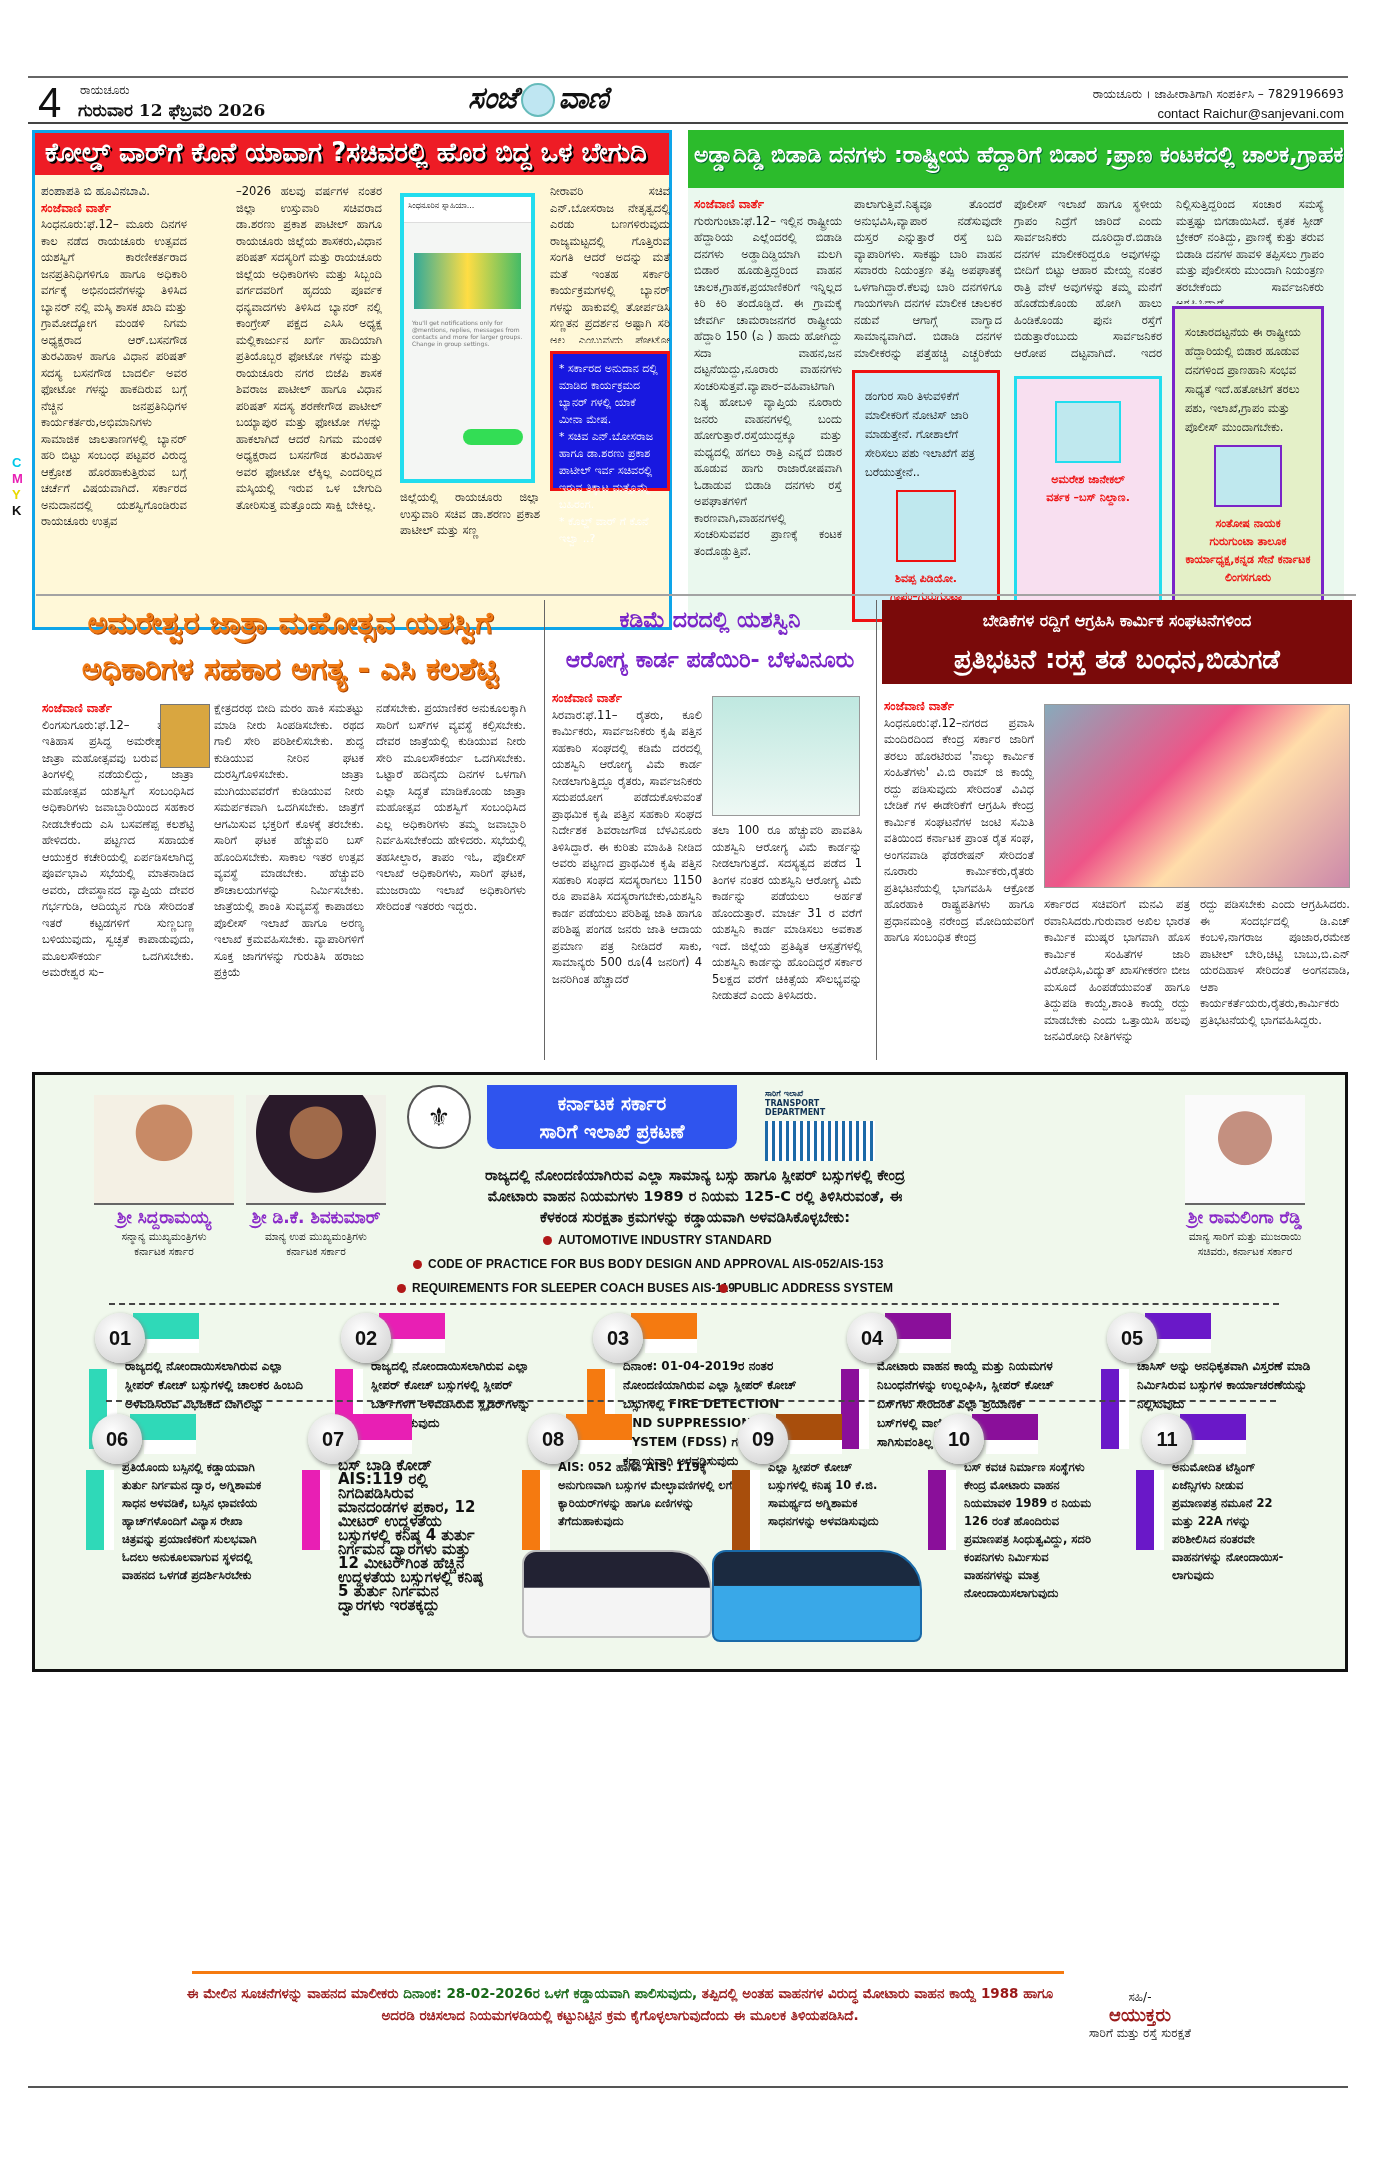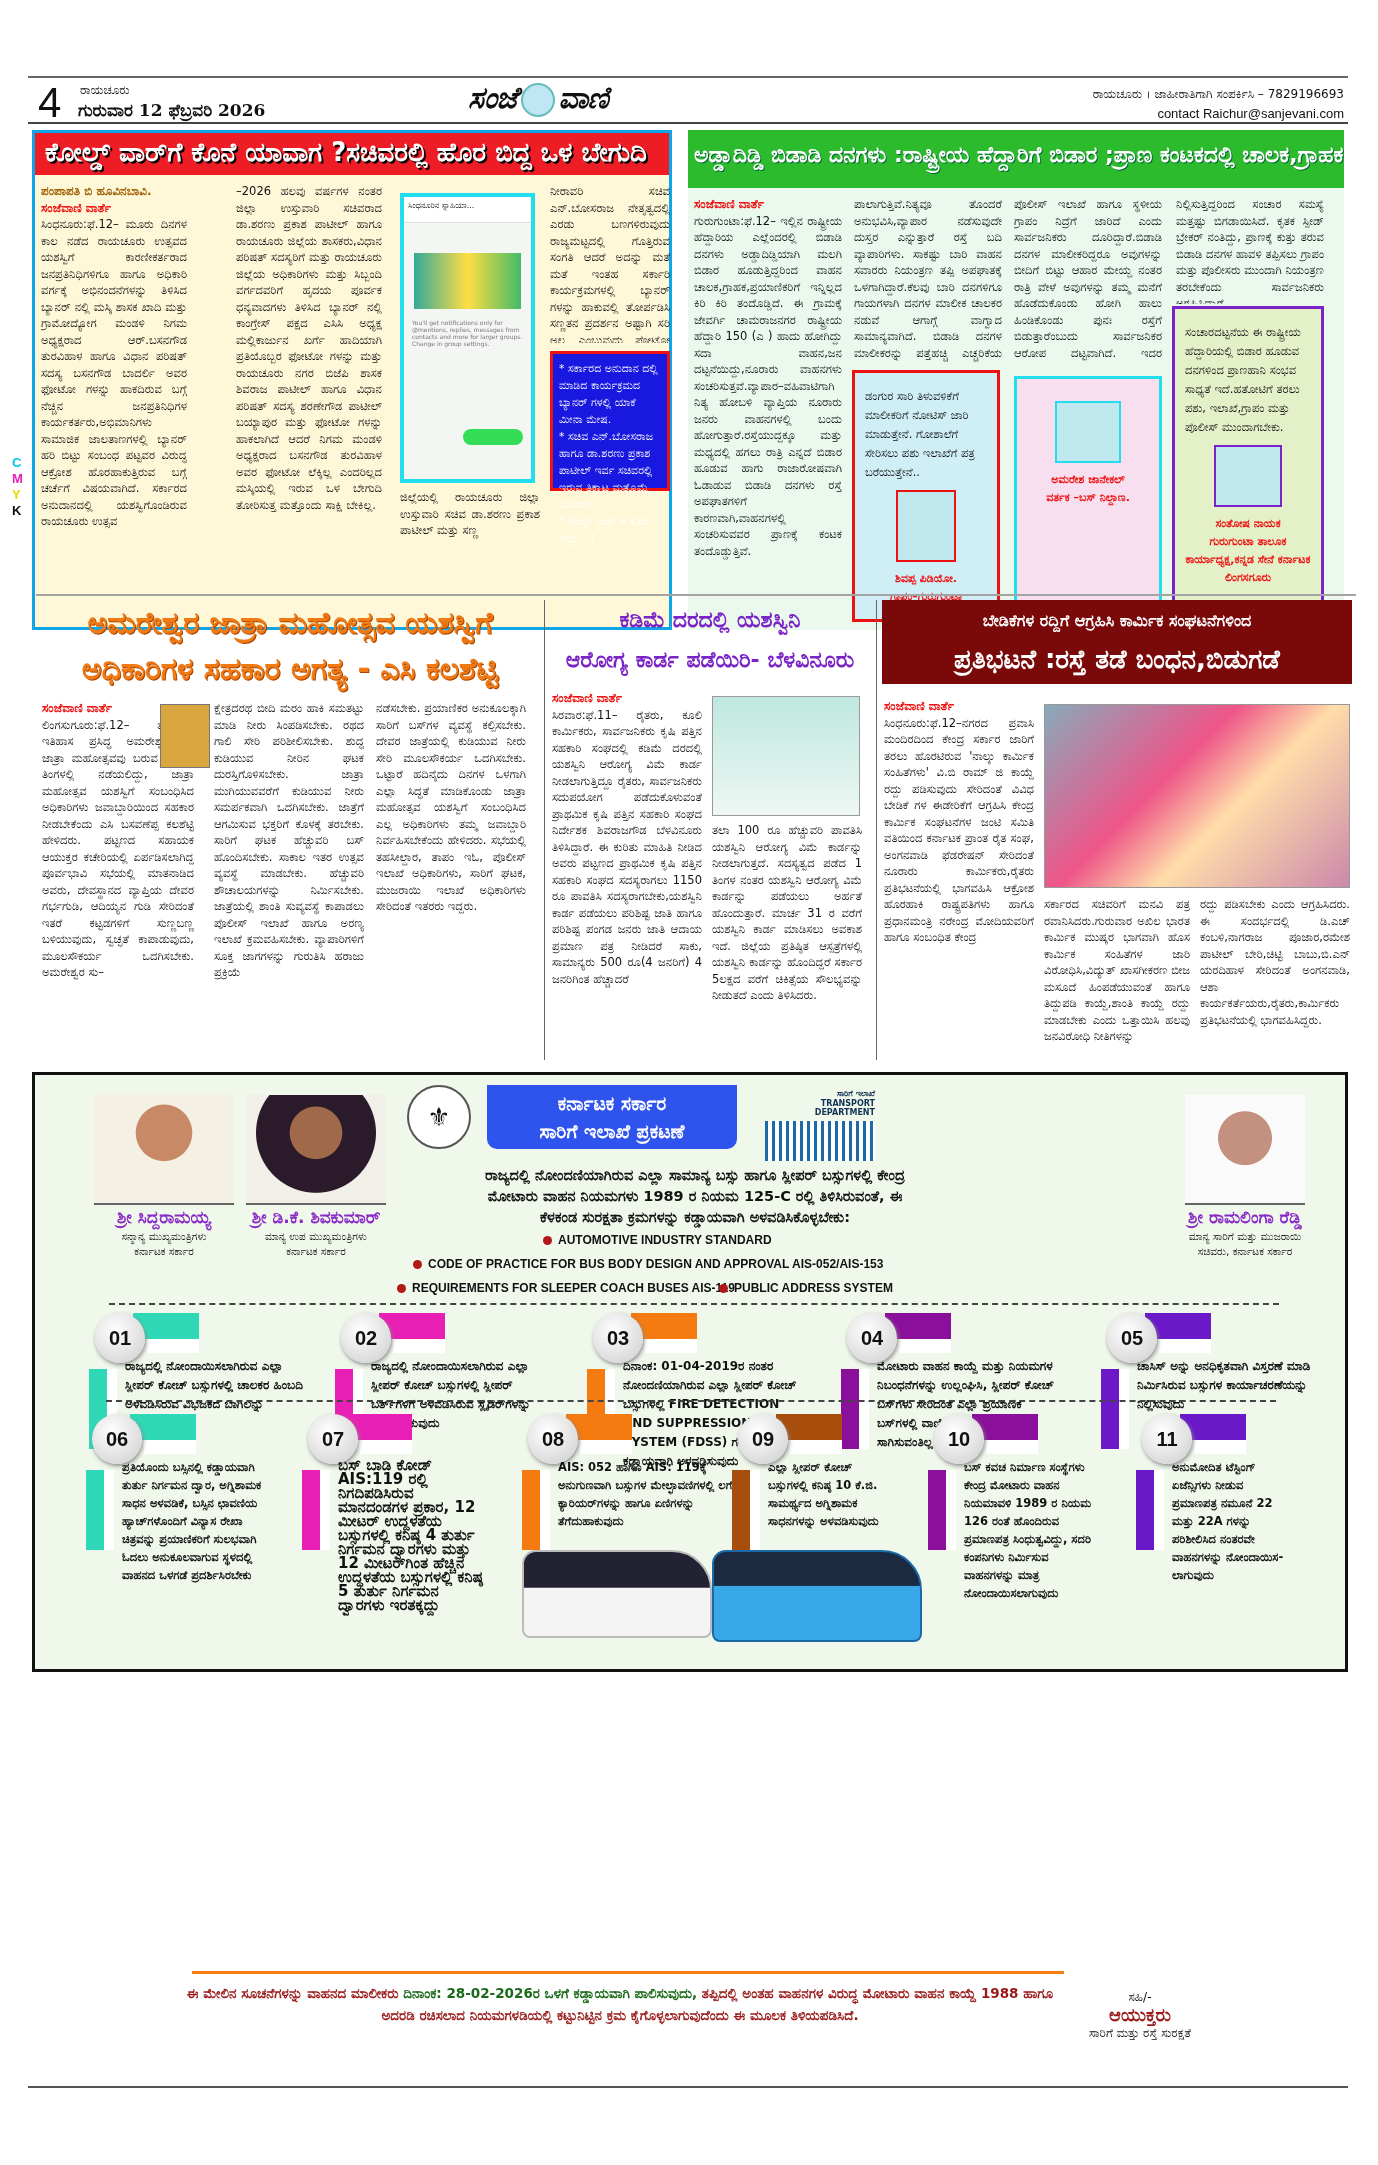--- a/index.html
+++ b/index.html
@@ -16,41 +16,41 @@
 .logo .dove{display:inline-block;width:34px;height:34px;border-radius:50%;background:#bfe6f2;border:2px solid #6bb;vertical-align:middle;margin:0 4px}
 .contact{position:absolute;right:4px;top:6px;text-align:right;font-size:12px;line-height:20px}
 .contact .em{font-family:"Liberation Sans",sans-serif;font-size:13px}
 
 .r1{position:absolute;top:50px;left:0;width:1320px;height:515px}
 .colA{position:absolute;left:4px;top:4px;width:640px;height:500px;border:3px solid #0ea5e9;background:#fff8d8}
 .hA{background:#ee1c25;height:42px;color:#fff;font:bold 26px "DejaVu Sans",sans-serif;padding:4px 10px;white-space:nowrap;overflow:hidden;text-shadow:2px 2px 0 #000}
 .colB{position:absolute;left:660px;top:4px;width:656px;height:500px;background:#eaf8ee}
 .hB{background:#2cbb2c;height:58px;color:#fff;font:bold 22px "DejaVu Sans",sans-serif;padding:12px 6px;white-space:nowrap;overflow:hidden;text-shadow:1px 1px 0 #063}
 .txt{font-size:11.5px;line-height:16.5px;text-align:justify;overflow:hidden}
-.byl{color:#a16207;font-weight:bold;font-size:12px}
+.byl{color:#0f172a;font-weight:normal;font-size:12px}
 .byr{color:#e11;font-weight:bold;font-size:12px}
 .phone{position:absolute;left:365px;top:60px;width:135px;height:290px;border:4px solid #22ddee;background:#f4f6f4}
 .phone .bar{height:26px;background:#fff;border-bottom:1px solid #ddd}
 .phone .ban{margin:30px 10px 6px 10px;height:56px;background:linear-gradient(90deg,#3a9 0,#fd4 50%,#4b6 100%)}
 .phone .ok{position:absolute;bottom:34px;right:8px;width:60px;height:16px;border-radius:8px;background:#3d5}
 .bluebox{position:absolute;left:515px;top:218px;width:120px;height:140px;background:#1818e0;border:3px solid #e11;color:#fff;font-size:11px;line-height:17px;padding:6px}
 .quote{position:absolute;border:3px solid;padding:14px 10px;font-size:11.5px;line-height:19px}
 .qname{color:#e11;font-weight:bold;font-size:11px;text-align:center;line-height:18px}
 .photo{margin:8px auto;background:#bfe8ee;border:2px solid}
 
 .r2{position:absolute;top:518px;left:8px;width:1320px;height:470px;border-top:2px solid #a3a3a3}
 .h2o{color:#f07a14;font:bold 30px "DejaVu Sans",sans-serif;text-align:center;line-height:46px;text-shadow:1px 1px 0 #a40}
 .h2p{color:#7a24c8;font:bold 22px "DejaVu Sans",sans-serif;text-align:center;line-height:40px}
 .h2r{background:#7a0a0a;color:#fff;font:bold 24px "DejaVu Sans",sans-serif;text-align:center;line-height:42px;padding:4px}
 .vsep{position:absolute;top:4px;width:1px;background:#666;height:460px}
 
 .ad{position:absolute;top:996px;left:4px;width:1316px;height:600px;border:3px solid #111;background:#f0f8ec}
 .adtitle{position:absolute;left:452px;top:10px;width:250px;height:64px;background:#2f54ee;border-radius:0 0 10px 10px;color:#fff;font:bold 19px "DejaVu Sans",sans-serif;text-align:center;line-height:28px;padding-top:4px}
 .seal{position:absolute;left:372px;top:10px;width:64px;height:64px;border-radius:50%;border:2px solid #555;background:#fff;text-align:center;font-size:26px;line-height:60px}
-.tdlogo{position:absolute;left:730px;top:14px;width:110px;height:60px;color:#135;font-size:8px;font-weight:bold;text-align:right}
+.tdlogo{position:absolute;left:730px;top:14px;width:110px;height:60px;color:#135;font-size:8px;font-weight:bold;text-align:left}
 .tdlogo .bars{margin-top:4px;height:40px;background:repeating-linear-gradient(90deg,#1d6aa8 0 3px,#fff 3px 7px)}
 .leader{position:absolute;text-align:center}
 .leader .pic{margin:0 auto;border-bottom:2px solid #666}
 .leader .nm{color:#8a2bc8;font:bold 17px "DejaVu Sans",sans-serif;line-height:24px}
 .leader .rl{font-size:10.5px;line-height:15px}
 .adintro{position:absolute;left:440px;top:90px;width:440px;text-align:center;font:bold 14.5px "DejaVu Sans",sans-serif;line-height:21px}
 .ais{position:absolute;font:bold 12px "Liberation Sans",sans-serif;white-space:nowrap}
 .ais .dot{display:inline-block;width:9px;height:9px;border-radius:50%;background:#b01818;margin-right:6px;vertical-align:middle}
 .dash{position:absolute;left:74px;width:1170px;border-top:2px dashed #444}
 .step{position:absolute;width:220px;height:230px}

